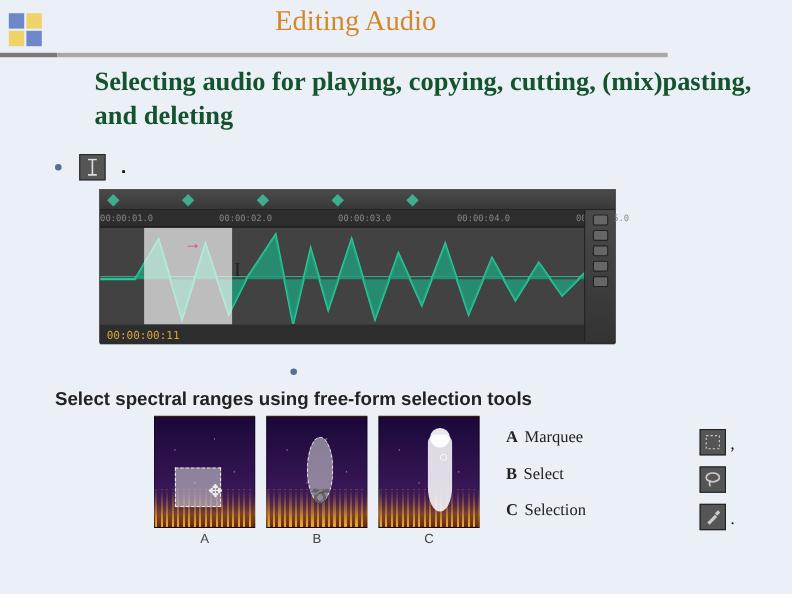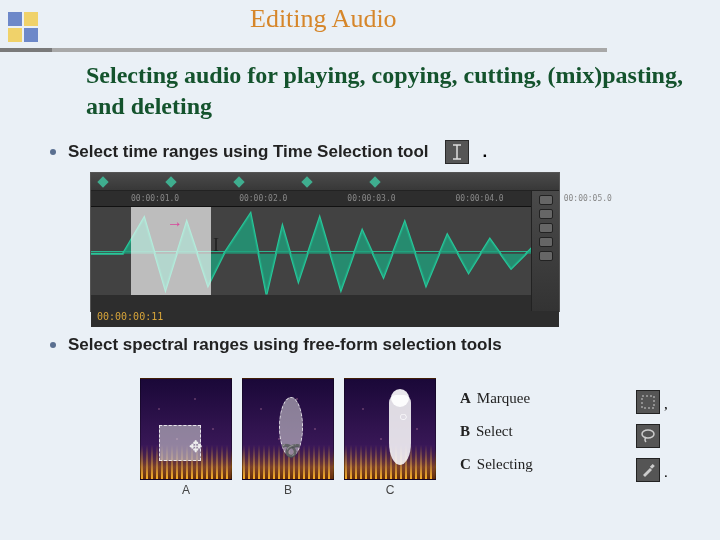--- a/index.html
+++ b/index.html
@@ -51,21 +51,21 @@
     margin-left: 36px;
   }
   .bullet-row {
     position: absolute;
     left: 50px;
     display: flex;
     align-items: center;
     gap: 12px;
   }
   .b1 { top: 140px; }
-  .b2 { top: 335px; }
+  .b2 { top: 335px; flex-direction: column; }
   .dot {
     width: 6px; height: 6px; border-radius: 50%;
     background: #5a6f90;
     flex-shrink: 0;
   }
   .bullet-text {
     font-family: Arial, sans-serif;
     font-weight: bold;
     font-size: 17px;
     color: #222;
@@ -102,21 +102,20 @@
     padding-left: 8px;
   }
   .wf-marker { width: 8px; height: 8px; background: #3fae8f; transform: rotate(45deg); }
   .wf-ruler {
     height: 16px;
     background: #2d2d2d;
     border-bottom: 1px solid #111;
     display: flex;
     align-items: center;
     gap: 60px;
-    padding-left: 40px;
     color: #888;
     font: 8px monospace;
   }
   .wf-body {
     position: relative;
     height: 88px;
     background: #424242;
     overflow: hidden;
   }
   .wf-centerline {
@@ -136,21 +135,21 @@
     color: #d9459a; font: bold 16px sans-serif;
   }
   .wave-shape {
     position: absolute; top: 0; left: 0; right: 0; bottom: 0;
   }
   .wf-footer {
     height: 18px;
     background: #2d2d2d;
     color: #d8a53a;
     font: 10px monospace;
-    padding: 16px 6px;
+    padding: 5px 6px;
   }
   .wf-side {
     position: absolute; right: 0; top: 18px; bottom: 0;
     width: 28px;
     background: linear-gradient(#4a4a4a,#333);
     border-left: 1px solid #222;
     display: flex; flex-direction: column; align-items: center; gap: 4px;
     padding-top: 4px;
   }
   .wf-knob { width: 14px; height: 10px; background: #666; border: 1px solid #222; border-radius: 2px; }
@@ -274,21 +273,20 @@
 </div>
 <div class="rule left"></div>
 <div class="rule right"></div>
 
 <div class="title">Editing Audio</div>
 
 <div class="subtitle">Selecting audio for playing, copying, cutting, (mix)pasting, and deleting</div>
 
 <div class="bullet-row b1">
   <div class="dot"></div>
-  <span class="bullet-text">Select time ranges using Time Selection tool</span>
   <span class="tool-icon">
     <svg width="10" height="16" viewBox="0 0 10 16">
         <path d="M1 1 h8 M5 1 v14 M1 15 h8" stroke="#ddd" stroke-width="1.5" fill="none"></path>
       </svg>
   </span>
   <span class="period">.</span>
 </div>
 
 <div class="waveform-panel">
   <div class="wf-top">
@@ -364,21 +362,21 @@
   <div class="legend-row">
     <span class="lk">A</span>
     <span class="lv">Marquee</span>
   </div>
   <div class="legend-row">
     <span class="lk">B</span>
     <span class="lv">Select</span>
   </div>
   <div class="legend-row">
     <span class="lk">C</span>
-    <span class="lv">Selecting</span>
+    <span class="lv">Selection</span>
   </div>
 </div>
 
 <div class="legend-icon li-a">
   <svg width="14" height="14">
       <rect x="1" y="1" width="12" height="12" fill="none" stroke="#ccc" stroke-dasharray="2 2"></rect>
     </svg>
 </div>
 <span class="comma">,</span>
 <div class="legend-icon li-b">

